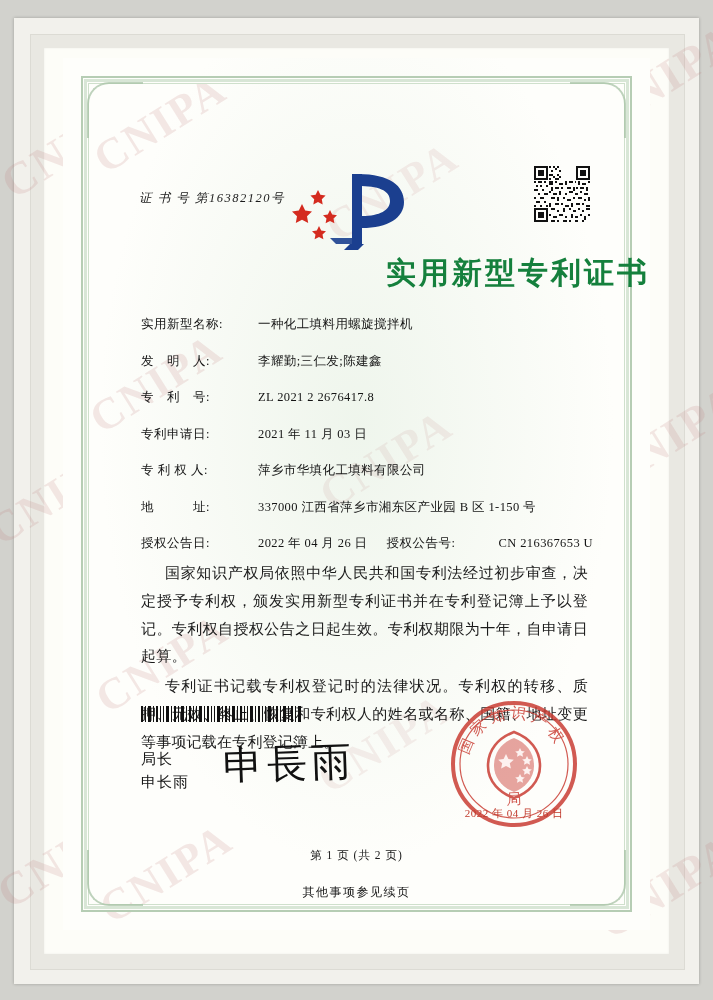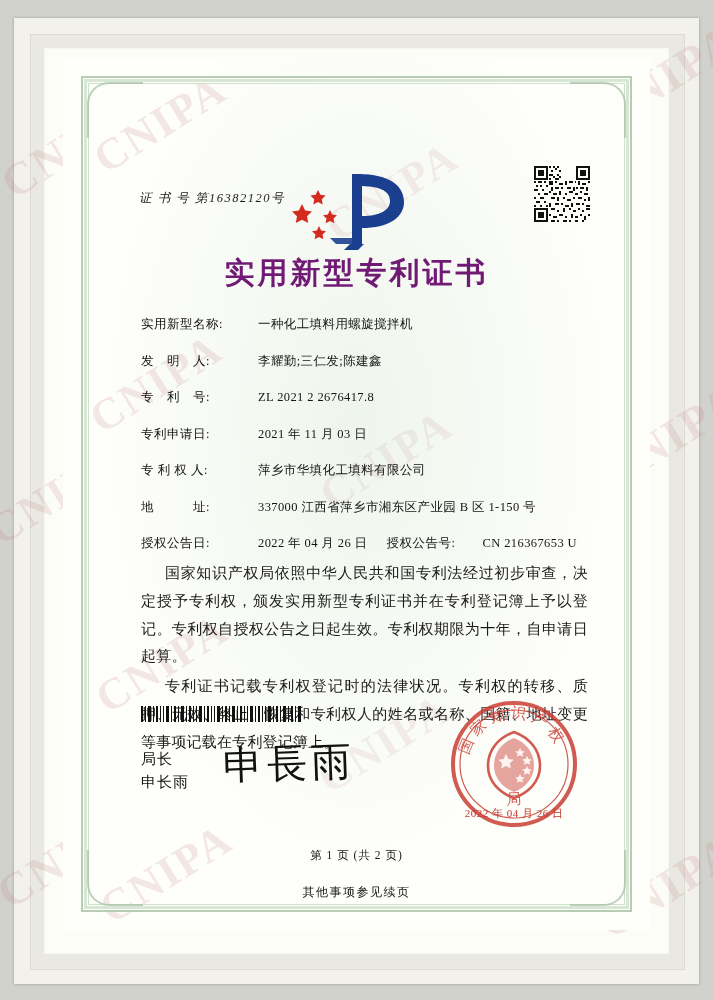--- a/index.html
+++ b/index.html
@@ -121,25 +121,25 @@
   .emblem {
     position: absolute;
     left: 50%; top: 110px;
     transform: translateX(-50%);
     width: 130px; height: 82px;
   }
 
   .title {
     position: absolute;
     left: 0; right: 0; top: 195px;
-    text-align: center;
+    text-align: right;
     font-size: 30px;
     font-weight: bold;
     letter-spacing: 3px;
-    color: #701a75;
+    color: #15803d;
   }
 
   .fields {
     position: absolute;
     left: 78px; top: 258px;
     right: 60px;
     font-size: 12.5px;
     color: #141414;
   }
   .field-row {
@@ -157,21 +157,21 @@
   .field-value {
     flex: 1 1 auto;
     letter-spacing: 0.4px;
   }
   .field-row .sub-label {
     flex: 0 0 auto;
     letter-spacing: 0.5px;
   }
   .field-row .sub-value {
     flex: 0 0 auto;
-    margin-left: 8px;
+    margin-left: 24px;
     letter-spacing: 0.4px;
     font-family: Liberation Serif, serif;
   }
 
   .paragraphs {
     position: absolute;
     left: 78px; right: 62px; top: 502px;
     font-size: 15px;
     line-height: 1.85;
     color: #1a1a1a;

